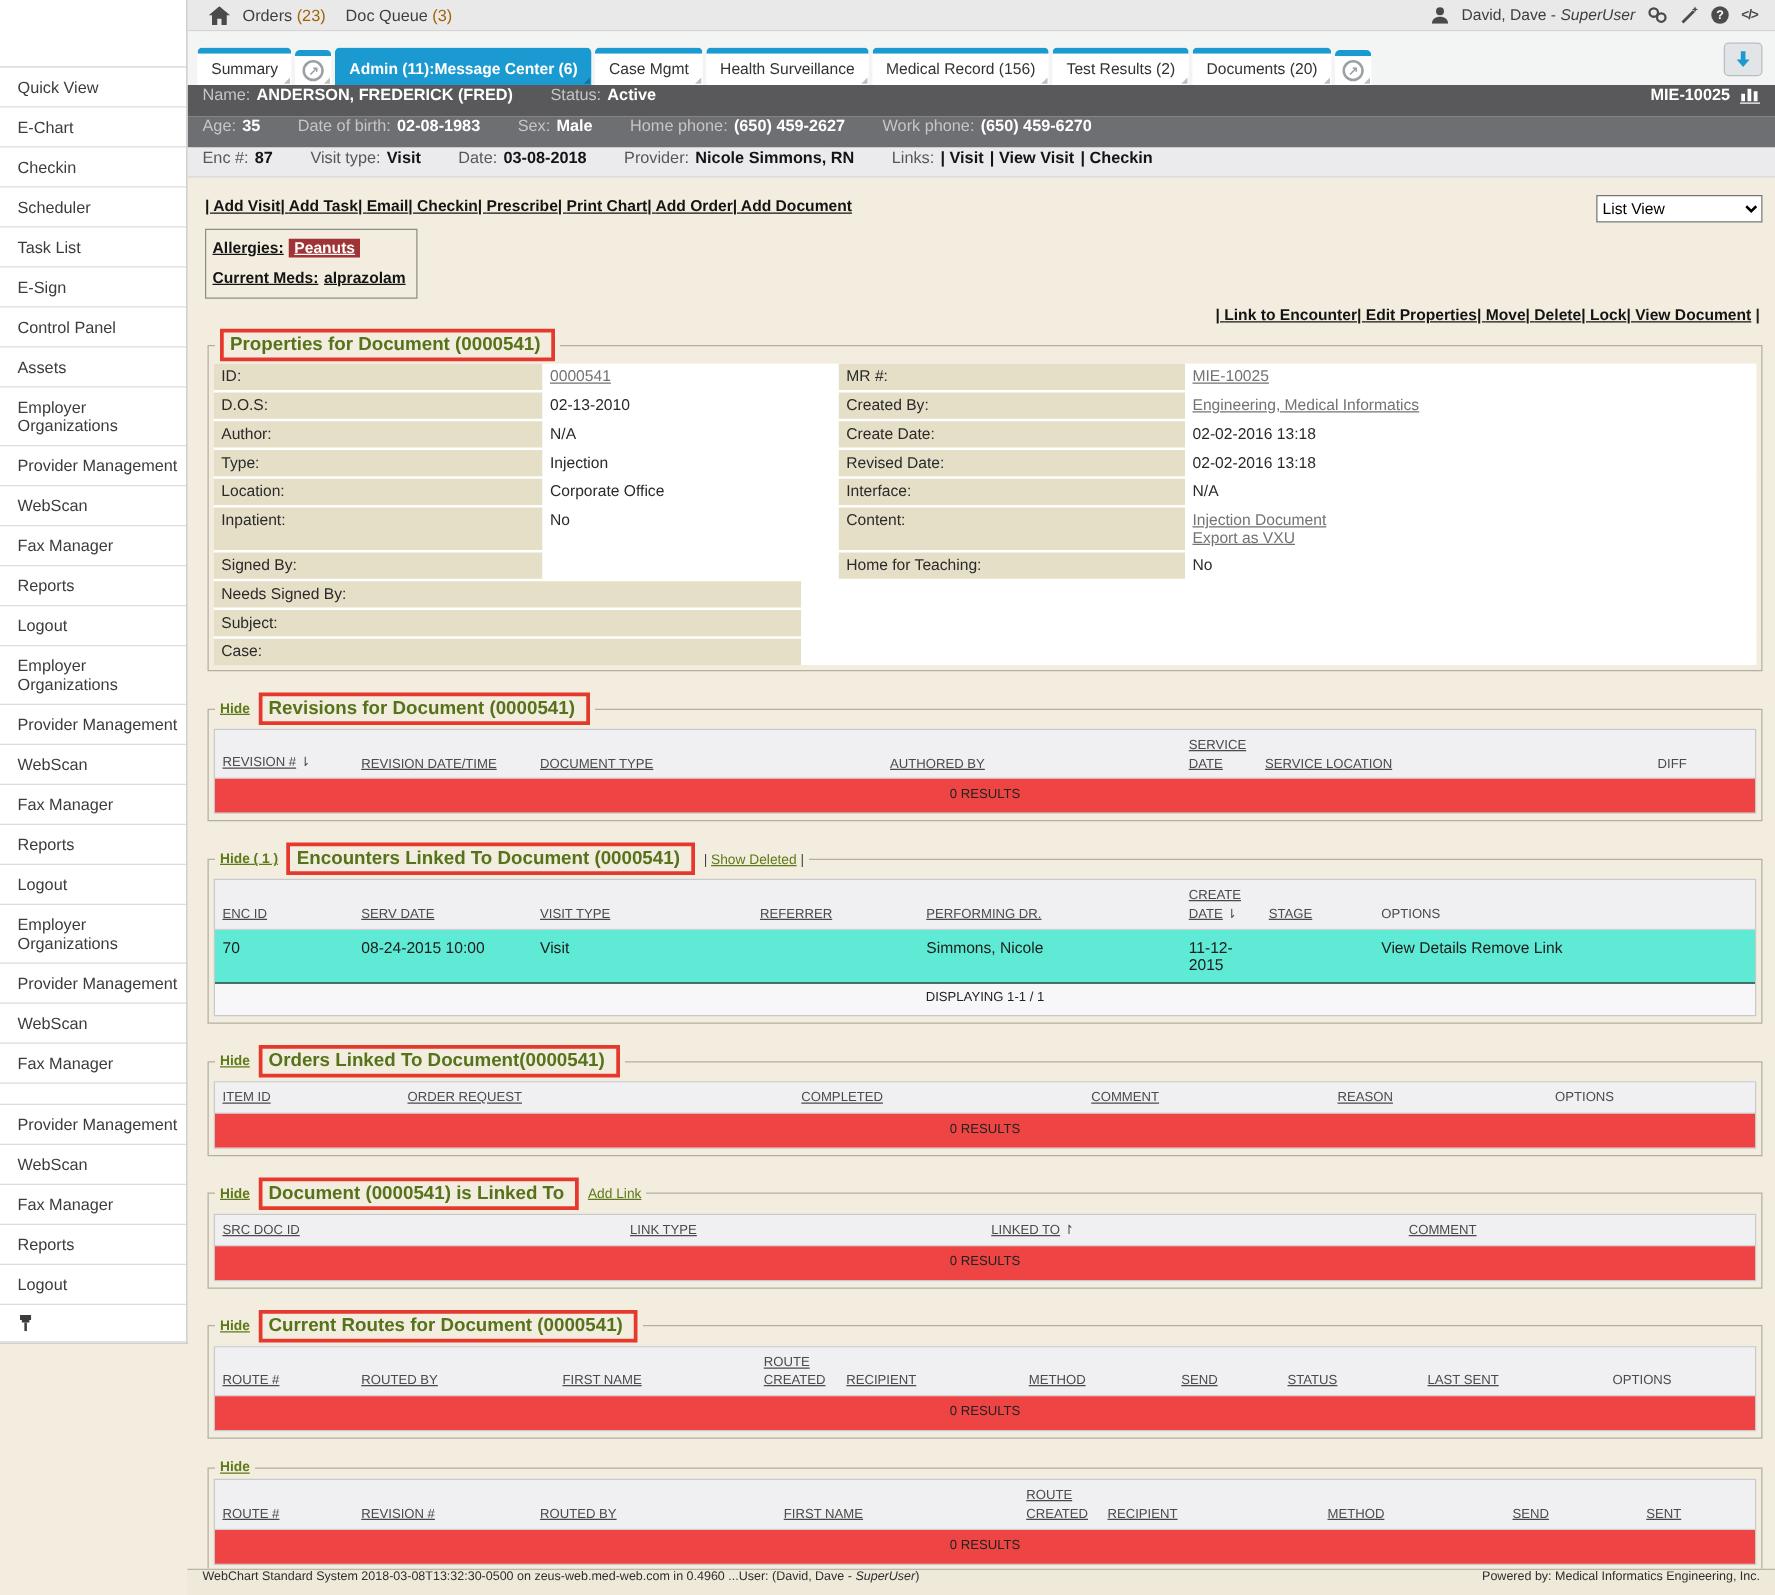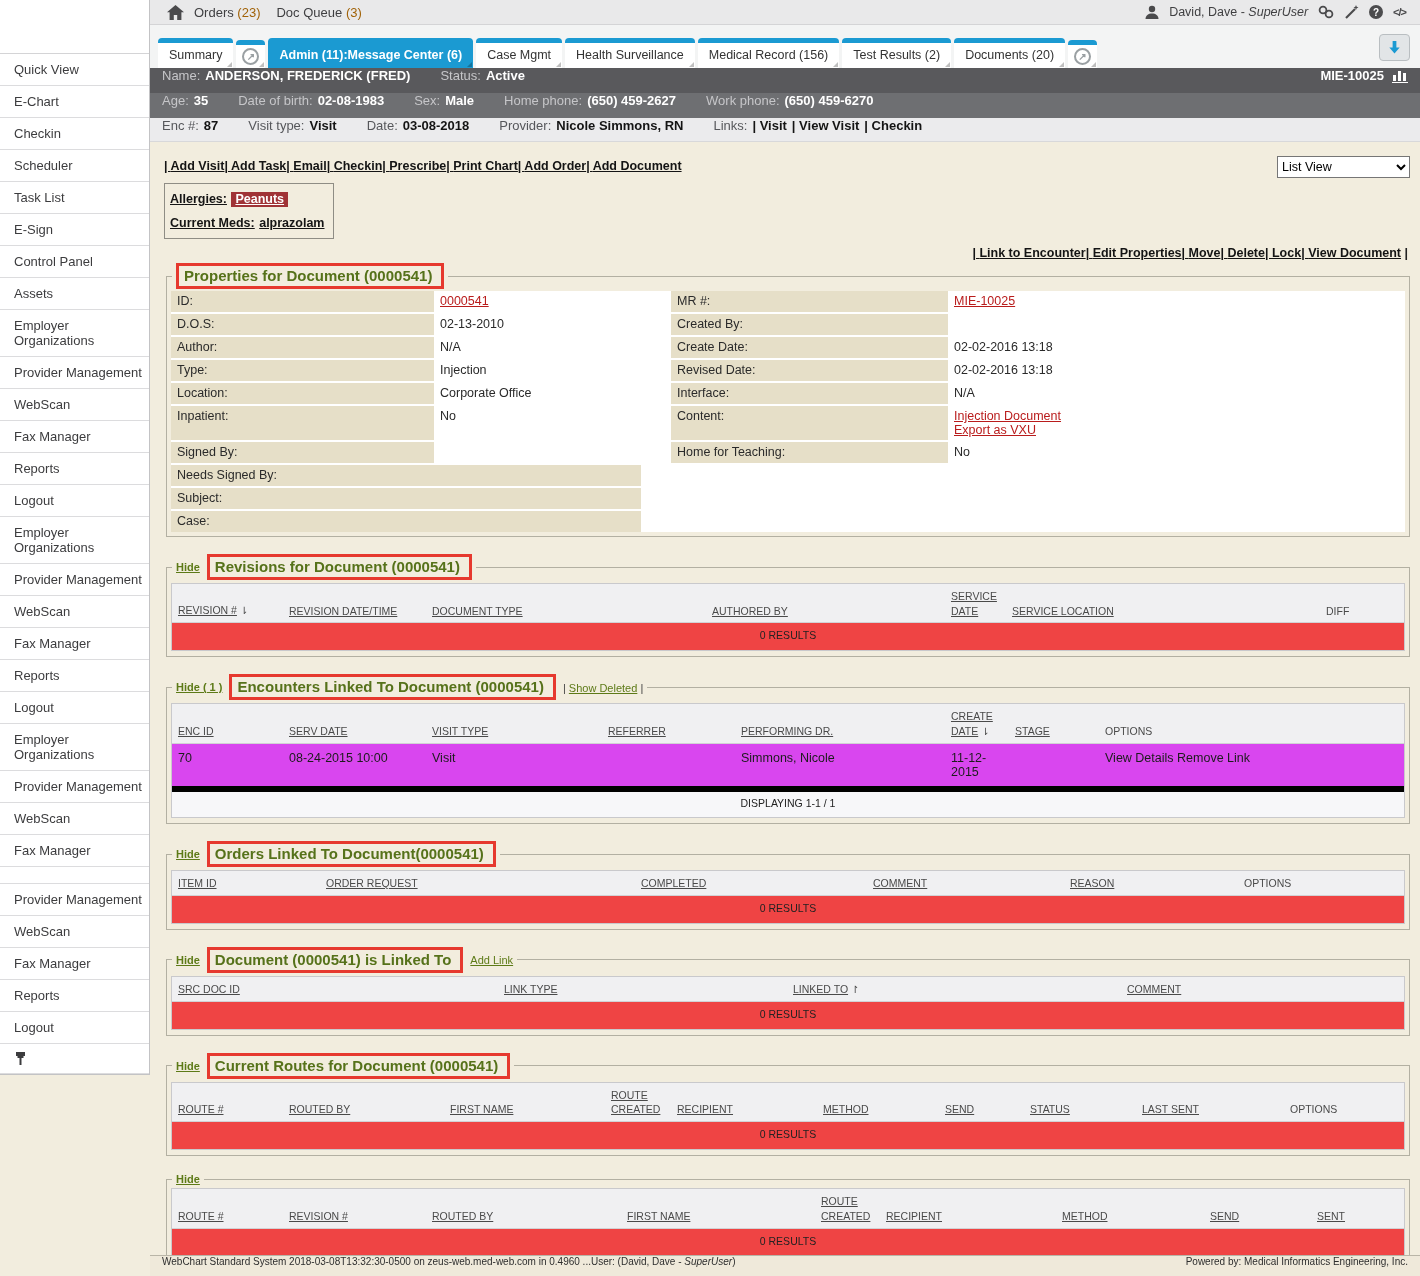--- a/index.html
+++ b/index.html
@@ -98,36 +98,36 @@
   .redbox { border:3px solid #e6392e; padding:1px 9px 2px 5px; }
   .extra-pipe::before { content:"| "; font-size:11px; color:#444; }
   .extra-pipe::after { content:" |"; font-size:11px; color:#444; }
   .sec-table { background:#f1f1f4; border:1px solid #c9c9cc; margin:1px 1px 2px; }
   .thead { display:grid; align-items:end; padding:5px 0 4px 6px; background:#f0f0f2; border-bottom:1px solid #d2d2d5; }
   .th { font-size:10.5px; color:#4a4a4a; padding-right:6px; line-height:1.4; }
   .th a { color:#4a4a4a; text-decoration:underline; cursor:pointer; }
   .th.nou a { text-decoration:none; cursor:default; }
   .sort { font-size:10px; margin-left:3px; }
   .tempty { background:#ef4444; text-align:center; font-size:10.5px; color:#222; padding:6px 0 9px; }
-  .trow { display:grid; align-items:start; padding:7px 0 7px 6px; background:#d946ef; font-size:12.5px; color:#1c1c1c; border-bottom:6px solid #000000; min-height:42px; }
+  .trow { display:grid; align-items:start; padding:7px 0 7px 6px; background:#5eead4; font-size:12.5px; color:#1c1c1c; border-bottom:1px solid #000000; min-height:42px; }
   .trow span { padding-right:8px; word-break:break-word; }
   .tfoot { background:#f7f7f9; text-align:center; font-size:10.5px; color:#222; padding:5px 0 8px; }
   .grid-rev { grid-template-columns:111px 143px 280px 239px 61px 314px 1fr; }
   .grid-enc { grid-template-columns:111px 143px 176px 133px 210px 64px 90px 1fr; }
   .grid-ord { grid-template-columns:148px 315px 232px 197px 174px 1fr; }
   .grid-lnk { grid-template-columns:326px 289px 334px 1fr; }
   .grid-rte { grid-template-columns:111px 161px 161px 66px 146px 122px 85px 112px 148px 1fr; }
   .grid-his { grid-template-columns:111px 143px 195px 194px 65px 176px 148px 107px 1fr; }
   
   .props-table { background:#fff; margin:0 1px 1px; }
   .prow { display:grid; grid-template-columns:263px 237px 277px 1fr; margin-bottom:2px; }
   .prow.g2 { grid-template-columns:470px 1fr; }
   .pl { background:#e6dfc8; font-size:12.5px; color:#2a2a2a; padding:3px 6px; }
   .pv { background:#fff; font-size:12.5px; color:#2a2a2a; padding:3px 6px; min-height:21px; }
-  .ulink { color:#b91c1c; text-decoration:underline; cursor:pointer; display:inline-block; }
+  .ulink { color:#737373; text-decoration:underline; cursor:pointer; display:inline-block; }
   
   .footer {
     flex:0 0 auto; height:21px; background:#efe9da; border-top:1px solid #b9b5a7;
     display:flex; align-items:flex-start; justify-content:space-between; padding:0 12px 0 12px;
     font-size:10px; color:#2e2e2e;
   }
   .footer i { font-style:italic; }
   svg { display:block; }
 </style>
 </head>
@@ -379,20 +379,21 @@
         <div class="prow">
           <span class="pl">ID:</span>
           <span class="pv"><a class="ulink">0000541</a></span>
           <span class="pl">MR #:</span>
           <span class="pv"><a class="ulink">MIE-10025</a></span>
         </div>
         <div class="prow">
           <span class="pl">D.O.S:</span>
           <span class="pv">02-13-2010</span>
           <span class="pl">Created By:</span>
+          <span class="pv"><a class="ulink">Engineering, Medical Informatics</a></span>
         </div>
         <div class="prow">
           <span class="pl">Author:</span>
           <span class="pv">N/A</span>
           <span class="pl">Create Date:</span>
           <span class="pv">02-02-2016 13:18</span>
         </div>
         <div class="prow">
           <span class="pl">Type:</span>
           <span class="pv">Injection</span>

